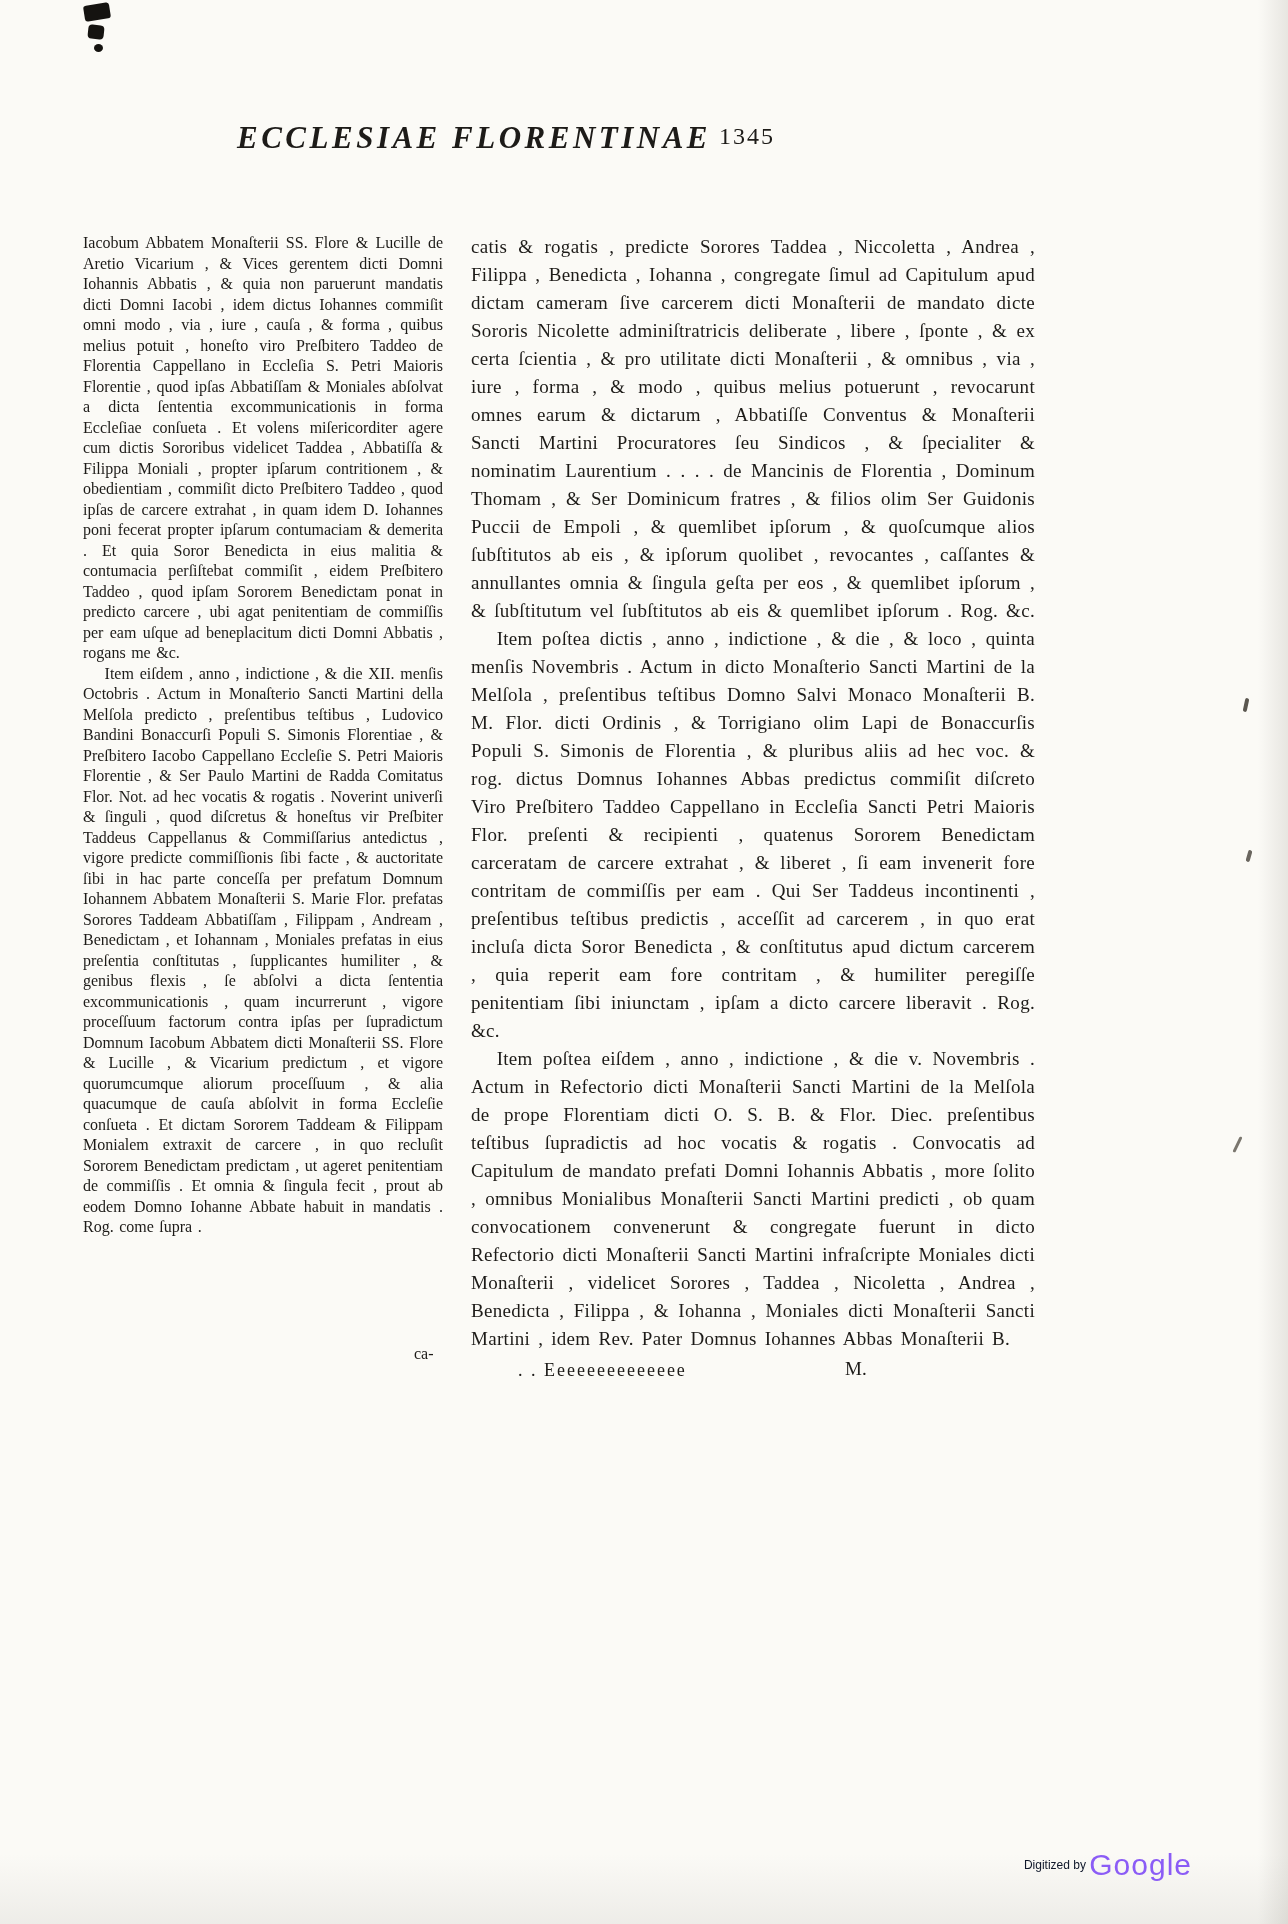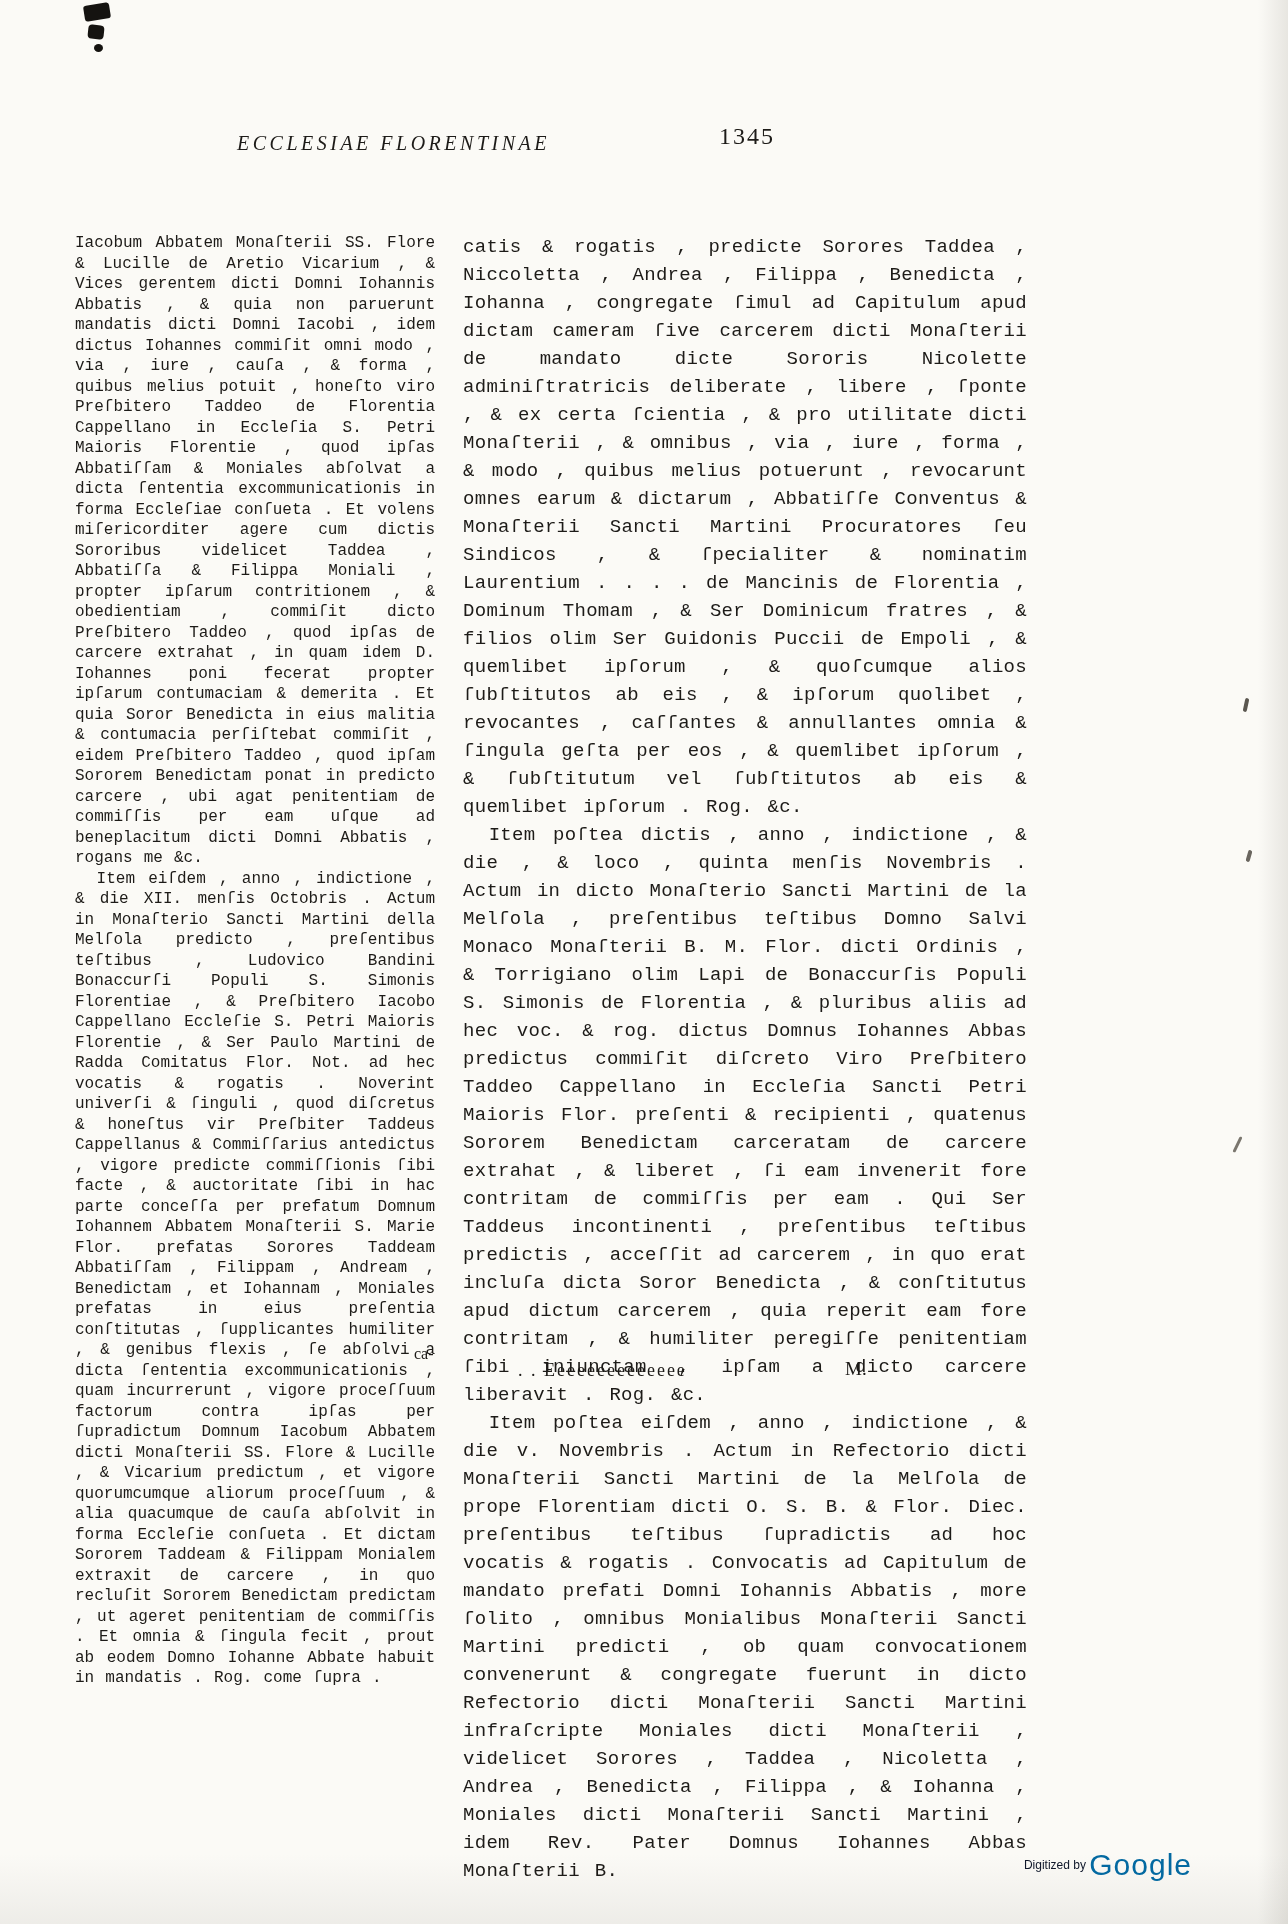--- a/index.html
+++ b/index.html
@@ -24,49 +24,49 @@
   .artifact { position:absolute; background:#151310; }
   .a1 { left:84px; top:4px;  width:26px; height:16px; border-radius:3px; transform:rotate(-9deg); }
   .a2 { left:88px; top:25px; width:16px; height:14px; border-radius:4px; transform:rotate(6deg); }
   .a3 { left:94px; top:44px; width:9px;  height:8px;  border-radius:50%; }
   .m1 { left:1244px; top:698px;  width:4px; height:14px; background:#5a564f; border-radius:2px; transform:rotate(12deg); }
   .m2 { left:1247px; top:850px;  width:4px; height:12px; background:#6a665f; border-radius:2px; transform:rotate(16deg); }
   .m3 { left:1236px; top:1136px; width:3px; height:17px; background:#7a766e; border-radius:2px; transform:rotate(26deg); }
 
   .header { position:absolute; top:120px; left:75px; width:950px; height:46px; }
   .header-title {
-    position:absolute; left:162px; top:12px;
-    font-style:italic; font-weight:normal;
-    font-size:20px; letter-spacing:3.5px; white-space:nowrap;
+    position:absolute; left:162px; top:0;
+    font-style:italic; font-weight:bold;
+    font-size:31px; letter-spacing:3.5px; white-space:nowrap;
   }
   .page-number {
     position:absolute; left:644px; top:3px;
     font-size:24px; letter-spacing:2px;
   }
 
   .subheading { position:absolute; top:166px; left:75px; width:938px; font-size:23px; }
   .sub-line1 {
     text-align:justify; text-align-last:justify;
     letter-spacing:0.4px; word-spacing:3px; white-space:normal;
   }
   .sub-line2 { text-align:right; padding-right:238px; margin-top:2px; font-size:22px; }
 
-  .columns { position:absolute; top:233px; left:75px; width:952px; display:flex; gap:28px;font-family:Liberation Mono, monospace; }
+  .columns { position:absolute; top:233px; left:83px; width:952px; display:flex; gap:28px; }
   .col p { margin:0; text-align:justify; }
   .col p + p { text-indent:1.35em; }
   .col-left  { width:360px; font-size:16px;   line-height:20.5px; word-spacing:1.5px; }
   .col-right { width:564px; font-size:19px; line-height:28px; letter-spacing:0.3px; word-spacing:3px; }
 
   .catchword { position:absolute; left:386px; top:1345px; font-size:16px;margin-left:28px; }
   .signature { position:absolute; left:518px; top:1360px; font-size:18px; letter-spacing:2px;text-align:center; }
   .sig-mark  { position:absolute; left:845px; top:1358px; font-size:19px; }
 
   .watermark { position:absolute; right:96px; bottom:42px; color:#cdcdcb; white-space:nowrap; }
   .wm-prefix { font-family:"Liberation Sans", sans-serif; font-size:12px; color:#0f172a; vertical-align:6px; }
-  .wm-brand  { font-family:"Liberation Sans", sans-serif; font-size:30px; color:#0369a1; letter-spacing:1px; }
+  .wm-brand  { font-family:"Liberation Sans", sans-serif; font-size:30px; color:#8b5cf6; letter-spacing:1px; }
 </style>
 </head>
 <body>
 
 <div class="page">
 
   <div class="edge-right"></div>
   <div class="edge-bottom"></div>
 
   <div class="artifact a1"></div>

